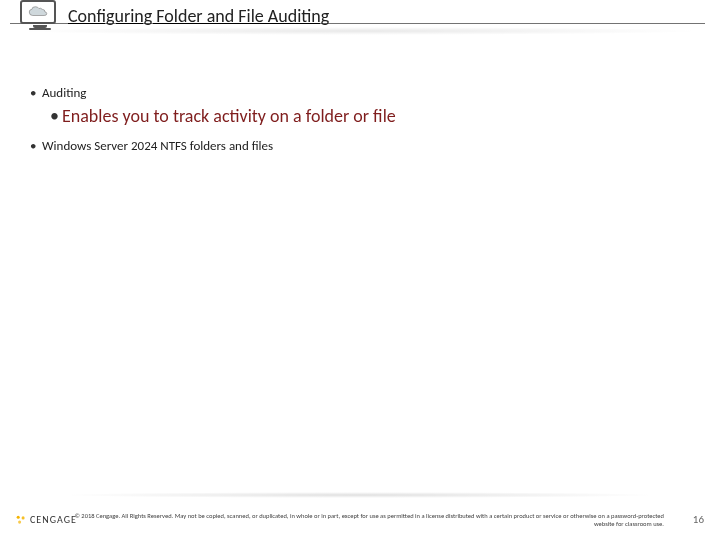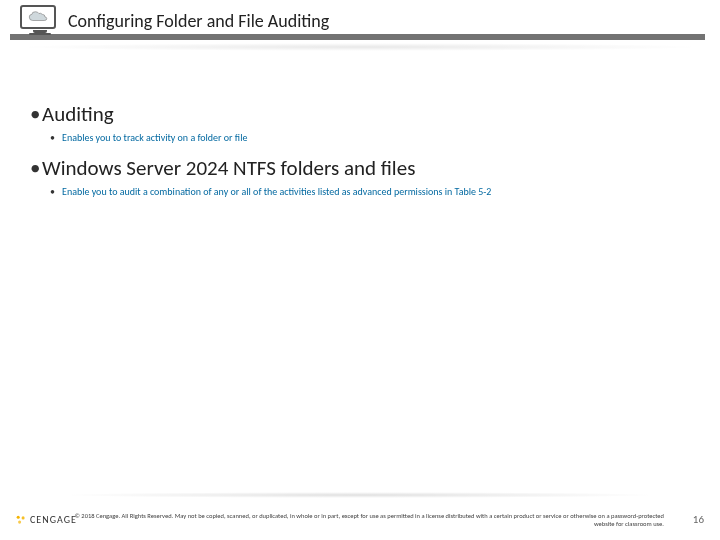--- a/index.html
+++ b/index.html
@@ -8,23 +8,24 @@
     height: 540px;
     font-family: Calibri, Arial, sans-serif;
     background: #ffffff;
     position: relative;
     overflow: hidden;
   }
   .header {
     display: flex;
     align-items: center;
     padding: 8px 0 0 10px;
-    border-bottom: 6px solid #737373;
+    border-bottom: 1px solid #737373;
     margin: 0 15px 0 10px;
-    height: 40px;
+    height: 24px;
+    text-decoration: underline;
   }
   .monitor-icon {
     width: 40px;
     height: 32px;
     margin-right: 8px;
     position: relative;
   }
   .monitor-screen {
     width: 36px;
     height: 24px;
@@ -59,35 +60,35 @@
   .header-shadow {
     height: 8px;
     margin: 3px 15px 0 15px;
     background: radial-gradient(ellipse at center, rgba(0,0,0,0.15) 0%, rgba(0,0,0,0) 70%);
     opacity: 0.6;
   }
   .content {
     padding: 50px 30px 0 30px;
   }
   .bullet-l1 {
-    font-size: 21px;
+    font-size: 13px;
     color: #222;
     margin-bottom: 4px;
     padding-left: 12px;
     position: relative;
   }
   .bullet-l1::before {
     content: "•";
     position: absolute;
     left: 0;
     color: #333;
   }
   .bullet-l2 {
-    font-size: 10px;
-    color: #0369a1;
+    font-size: 18px;
+    color: #7f1d1d;
     margin-bottom: 10px;
     margin-left: 20px;
     padding-left: 12px;
     position: relative;
     line-height: 1.35;
   }
   .bullet-l2::before {
     content: "•";
     position: absolute;
     left: 0;
@@ -163,23 +164,20 @@
 <div class="content">
   <div class="bullet-l1">
     <span>Auditing</span>
   </div>
   <div class="bullet-l2">
     <span>Enables you to track activity on a folder or file</span>
   </div>
   <div class="bullet-l1">
     <span>Windows Server 2024 NTFS folders and files</span>
   </div>
-  <div class="bullet-l2">
-    <span>Enable you to audit a combination of any or all of the activities listed as advanced permissions in Table 5-2</span>
-  </div>
 </div>
 
 <div class="footer">
   <div class="footer-shadow"></div>
   <div class="footer-row">
     <div class="logo">
       <svg class="logo-mark" viewBox="0 0 20 20">
         <circle cx="6" cy="6" r="2.2" fill="#f5b400"></circle>
         <circle cx="13" cy="7" r="2.2" fill="#f5b400" opacity="0.85"></circle>
         <circle cx="8" cy="13" r="2.2" fill="#f5b400" opacity="0.7"></circle>

